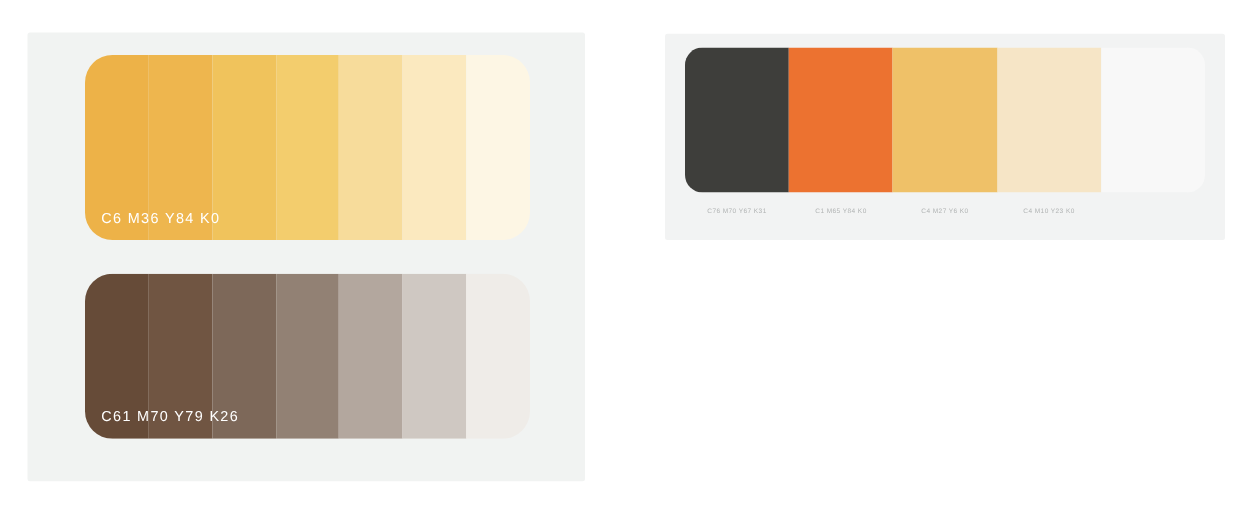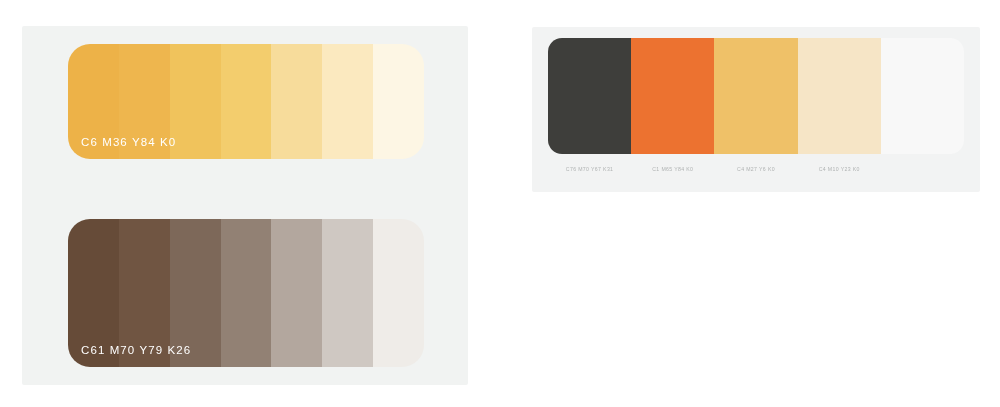--- a/index.html
+++ b/index.html
@@ -30,28 +30,28 @@
     position: absolute;
     display: flex;
     border-radius: 22px;
     overflow: hidden;
   }
 
   #yellow-strip {
     left: 46px;
     top: 18px;
     width: 356px;
-    height: 115px;
+    height: 148px;
   }
 
   #brown-strip {
     left: 46px;
     top: 193px;
     width: 356px;
-    height: 148px;
+    height: 132px;
     justify-content: flex-end;
   }
 
   .swatch-band {
     flex: 1 1 0;
     height: 100%;
   }
 
   .strip-label {
     position: absolute;

